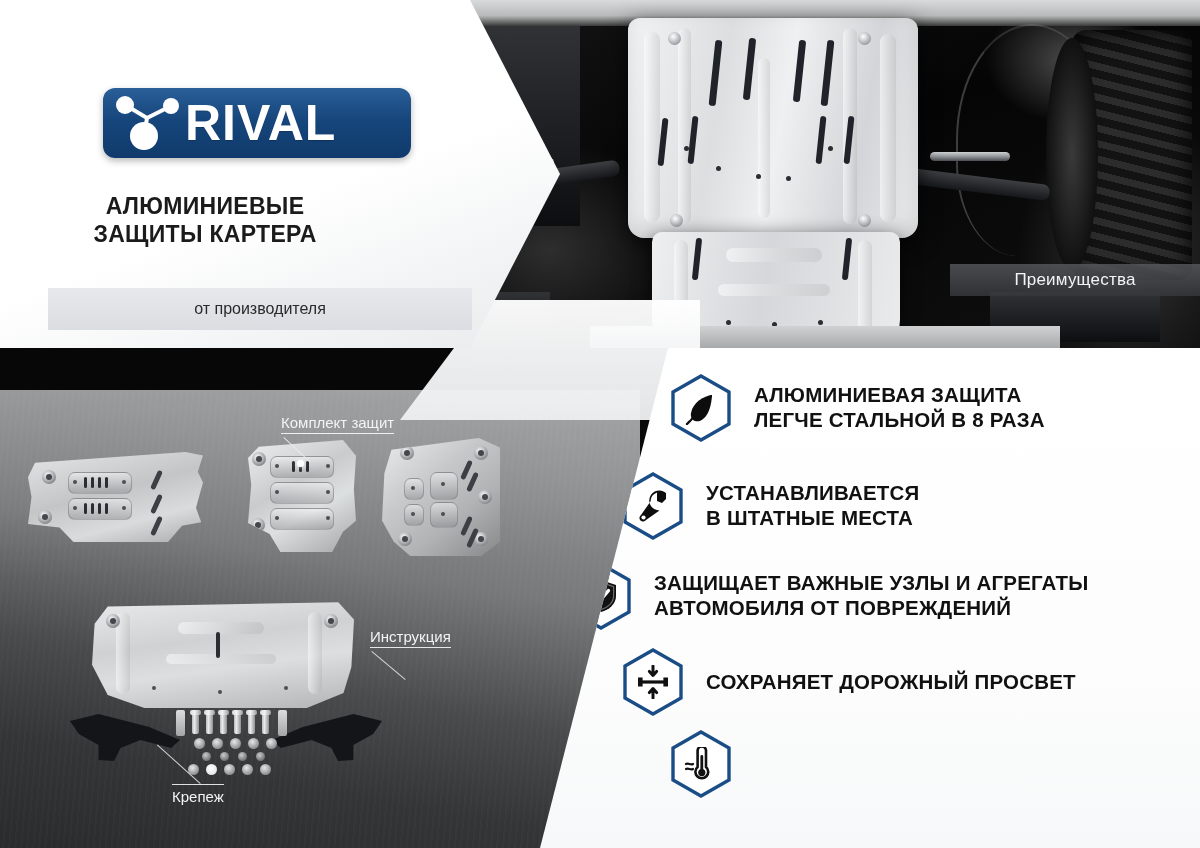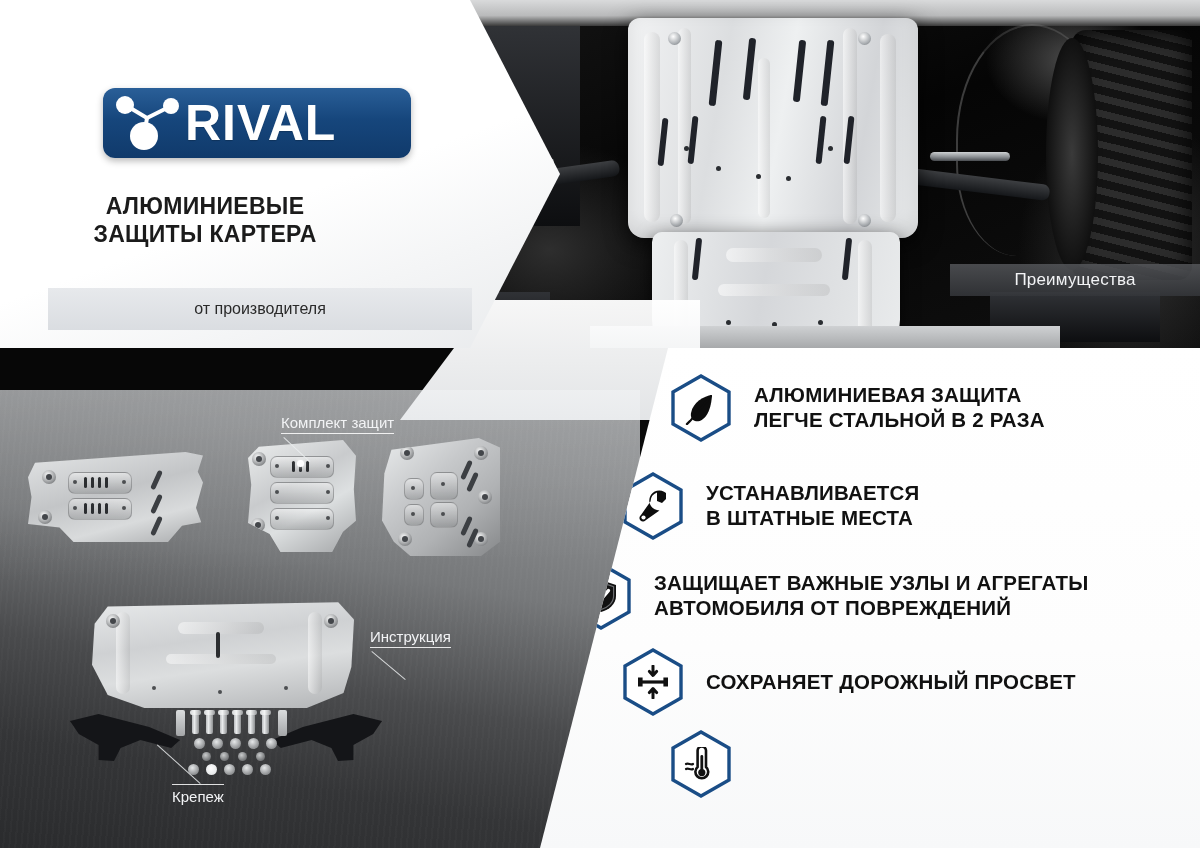--- a/index.html
+++ b/index.html
@@ -379,21 +379,21 @@
               <polygon points="31,2 59,18 59,50 31,66 3,50 3,18" fill="#fff" stroke="#1a4d86" stroke-width="3.4"></polygon>
             </svg>
           <svg class="gl" viewBox="0 0 34 34">
             <path d="M28 4 C20 5 9 11 7 22 C6.3 26 8 29 11 30 C18 32 27 24 28 4 Z" fill="#0d0d0d"></path>
             <path d="M27 5 L7 29" stroke="#0d0d0d" stroke-width="2" stroke-linecap="round"></path>
             <path d="M6 30 L3 33" stroke="#0d0d0d" stroke-width="2.4" stroke-linecap="round"></path>
           </svg>
         </div>
         <div class="feat-text">
           <div>АЛЮМИНИЕВАЯ ЗАЩИТА</div>
-          <div>ЛЕГЧЕ СТАЛЬНОЙ В 2 РАЗА</div>
+          <div>ЛЕГЧЕ СТАЛЬНОЙ В 8 РАЗА</div>
         </div>
       </div>
 
       <div class="feat" style="left:82px;top:124px;">
         <div class="hexicon">
           <svg class="hx" viewBox="0 0 62 68">
               <polygon points="31,2 59,18 59,50 31,66 3,50 3,18" fill="#fff" stroke="#1a4d86" stroke-width="3.4"></polygon>
             </svg>
           <svg class="gl" viewBox="0 0 34 34">
             <path d="M30 4 a10 10 0 1 0 -6.5 17.4 L10 31 a3.6 3.6 0 1 1 -5 -5 L14.5 12.4 A10 10 0 0 1 21 3.6 L21 12 L26 14 L30 10 Z" fill="#0d0d0d"></path>

